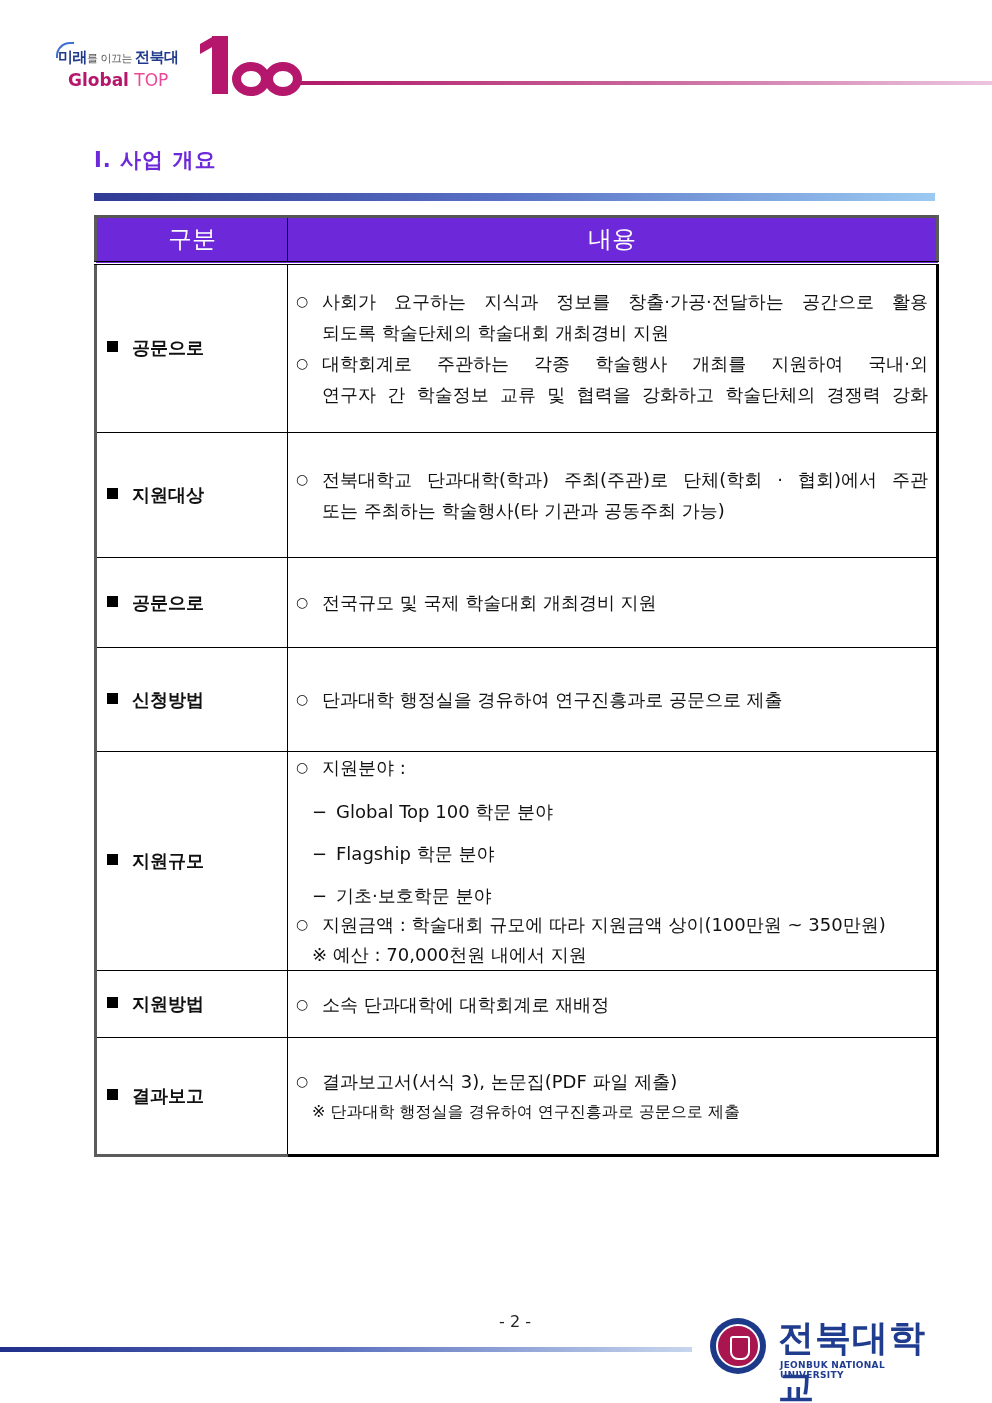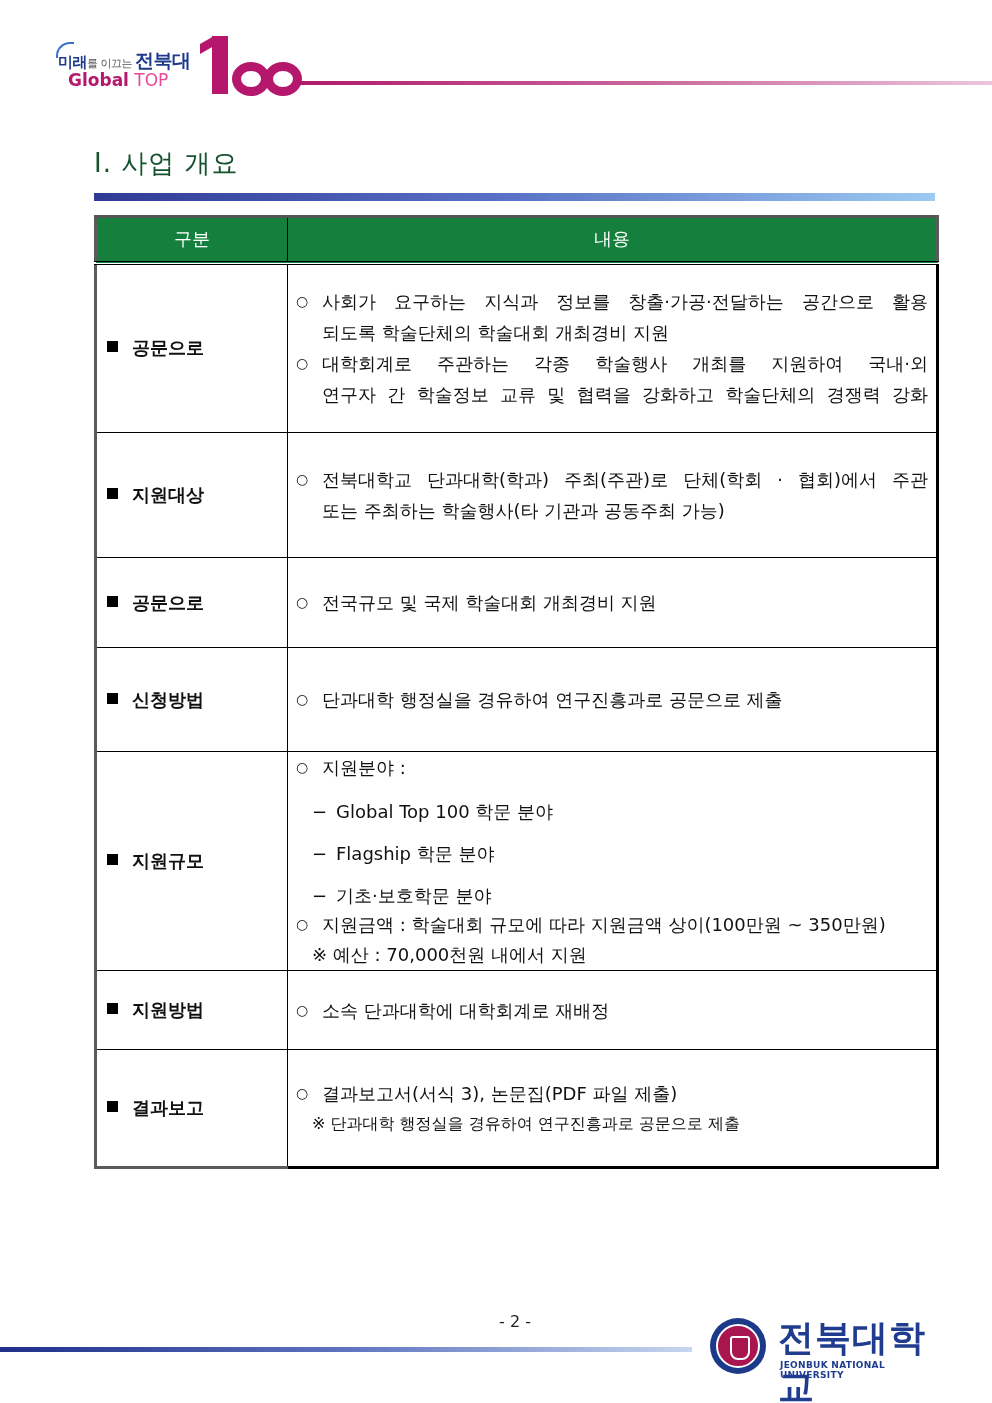--- a/index.html
+++ b/index.html
@@ -3,40 +3,40 @@
   <meta charset="utf-8">
   <style>
     * { box-sizing: border-box; margin: 0; padding: 0; }
     html, body { width: 992px; height: 1403px; background: #ffffff; }
     body { position: relative; font-family: "DejaVu Sans", "Liberation Sans", sans-serif; color: #111; overflow: hidden; }
 
     
     .logo { position: absolute; left: 54px; top: 38px; width: 260px; height: 62px; }
     .logo .line1 { position: absolute; left: 4px; top: 10px; font-size: 15px; font-weight: bold; color: #1f3a8c; white-space: nowrap; letter-spacing: -0.5px; }
     .logo .line1 .small { font-size: 11px; font-weight: normal; color: #555; }
-    .logo .line1 .jbnu { font-size: 19px; color: #1f3a8c; }
+    .logo .line1 .jbnu { font-size: 15px; color: #1f3a8c; }
     .logo .line2 { position: absolute; left: 14px; top: 32px; font-size: 17px; white-space: nowrap; }
     .logo .line2 .global { color: #b5176c; font-weight: bold; }
     .logo .line2 .top { color: #ec4899; font-weight: normal; }
     .logo .arc { position: absolute; left: 2px; top: 4px; width: 18px; height: 16px; border-top: 2px solid #3f6fd0; border-left: 2px solid #3f6fd0; border-radius: 14px 0 0 0; }
     .logo .big1 { position: absolute; left: 158px; top: -2px; width: 16px; height: 58px; background: #b5176c; }
     .logo .big1::before { content: ""; position: absolute; left: -12px; top: 4px; width: 14px; height: 10px; background: #b5176c; transform: skewY(-30deg); }
     .logo .o1, .logo .o2 { position: absolute; top: 24px; width: 38px; height: 34px; border: 9px solid #b5176c; border-radius: 50%; }
     .logo .o1 { left: 178px; }
     .logo .o2 { left: 210px; }
     .header-rule { position: absolute; left: 300px; top: 81px; width: 692px; height: 4px; background: linear-gradient(to right, #b01a6a, #c9679c 50%, #ecc5df); }
 
     
-    .section-title { position: absolute; left: 94px; top: 146px; font-size: 26px; font-weight: normal; color: #14532d; letter-spacing: 1px; }
+    .section-title { position: absolute; left: 94px; top: 146px; font-size: 21px; font-weight: bold; color: #6d28d9; letter-spacing: 1px; }
     .title-rule { position: absolute; left: 94px; top: 193px; width: 841px; height: 8px; background: linear-gradient(to right, #2f3a94, #5a73c6 50%, #9ccaf2); }
 
     
     .table { position: absolute; left: 94px; top: 215px; width: 842px; border-collapse: collapse; table-layout: fixed; }
     .table th, .table td { border: 1px solid #000; }
-    .table th { background: #15803d; color: #ffffff; font-weight: normal; font-size: 18px; height: 46px; border-top: 3px solid #555; border-bottom: 4px double #000; }
+    .table th { background: #6d28d9; color: #ffffff; font-weight: normal; font-size: 24px; height: 46px; border-top: 3px solid #555; border-bottom: 4px double #000; }
     .table th.c1 { border-left: 3px solid #5b5b5b; }
     .table th.c2 { border-right: 3px solid #5b5b5b; }
     .table col.c1 { width: 192px; }
     .table col.c2 { width: 650px; }
     .table td.label { border-left: 3px solid #5b5b5b; padding-left: 10px; font-size: 18px; font-weight: bold; vertical-align: middle; }
     .table td.label .sq { display: inline-block; width: 11px; height: 11px; background: #000; margin-right: 14px; vertical-align: 2px; }
     .table td.content { border-right: 3px solid #000; padding: 0 8px 0 8px; font-size: 18px; vertical-align: middle; line-height: 31px; color: #111; }
     .table tr.last td { border-bottom: 3px solid #5b5b5b; }
     .table tr.last td.content { border-bottom: 3px solid #000; }
 
@@ -176,21 +176,21 @@
           <span class="dash">−</span><span>기초·보호학문 분야</span>
         </div>
         <div class="bullet">
           <span class="mark">○</span>
           <span class="txt nojust">지원금액 : 학술대회 규모에 따라 지원금액 상이(100만원 ~ 350만원)</span>
         </div>
         <div class="note">※ 예산 : 70,000천원 내에서 지원</div>
       </td>
     </tr>
 
-    <tr style="height:79px">
+    <tr style="height:67px">
       <td class="label">
         <span class="sq"></span><span>지원방법</span>
       </td>
       <td class="content">
         <div class="bullet">
           <span class="mark">○</span>
           <span class="txt nojust">소속 단과대학에 대학회계로 재배정</span>
         </div>
       </td>
     </tr>

